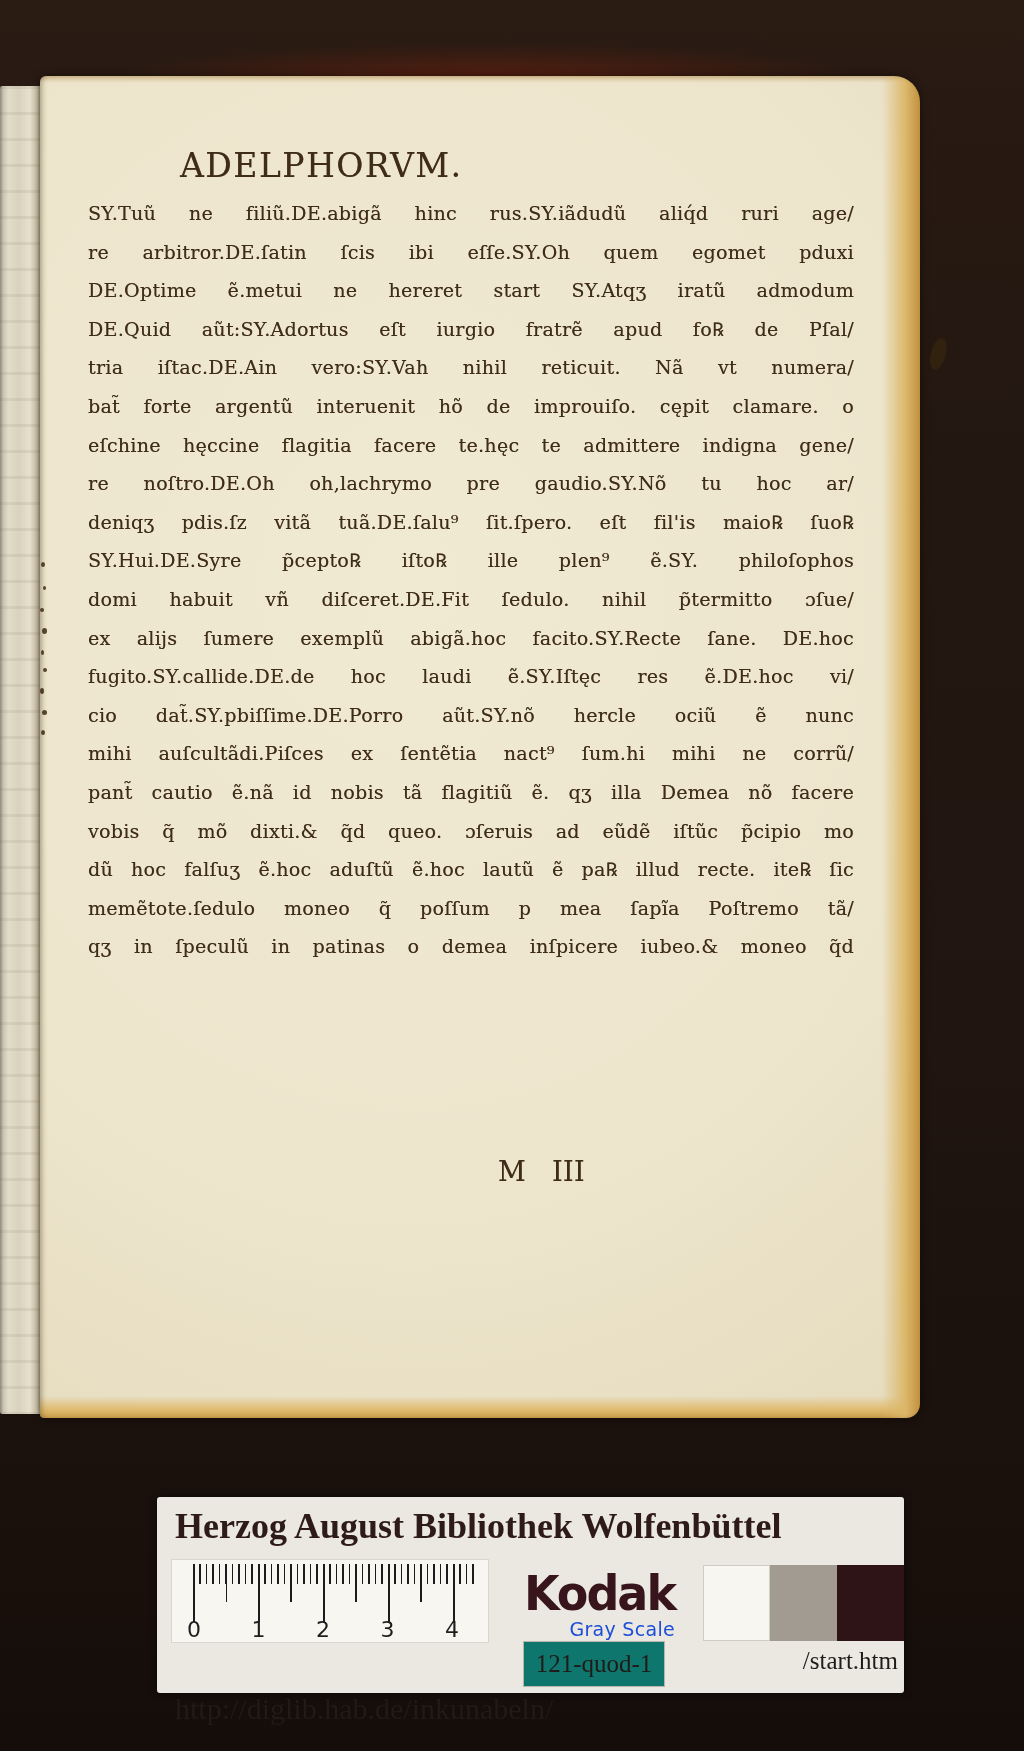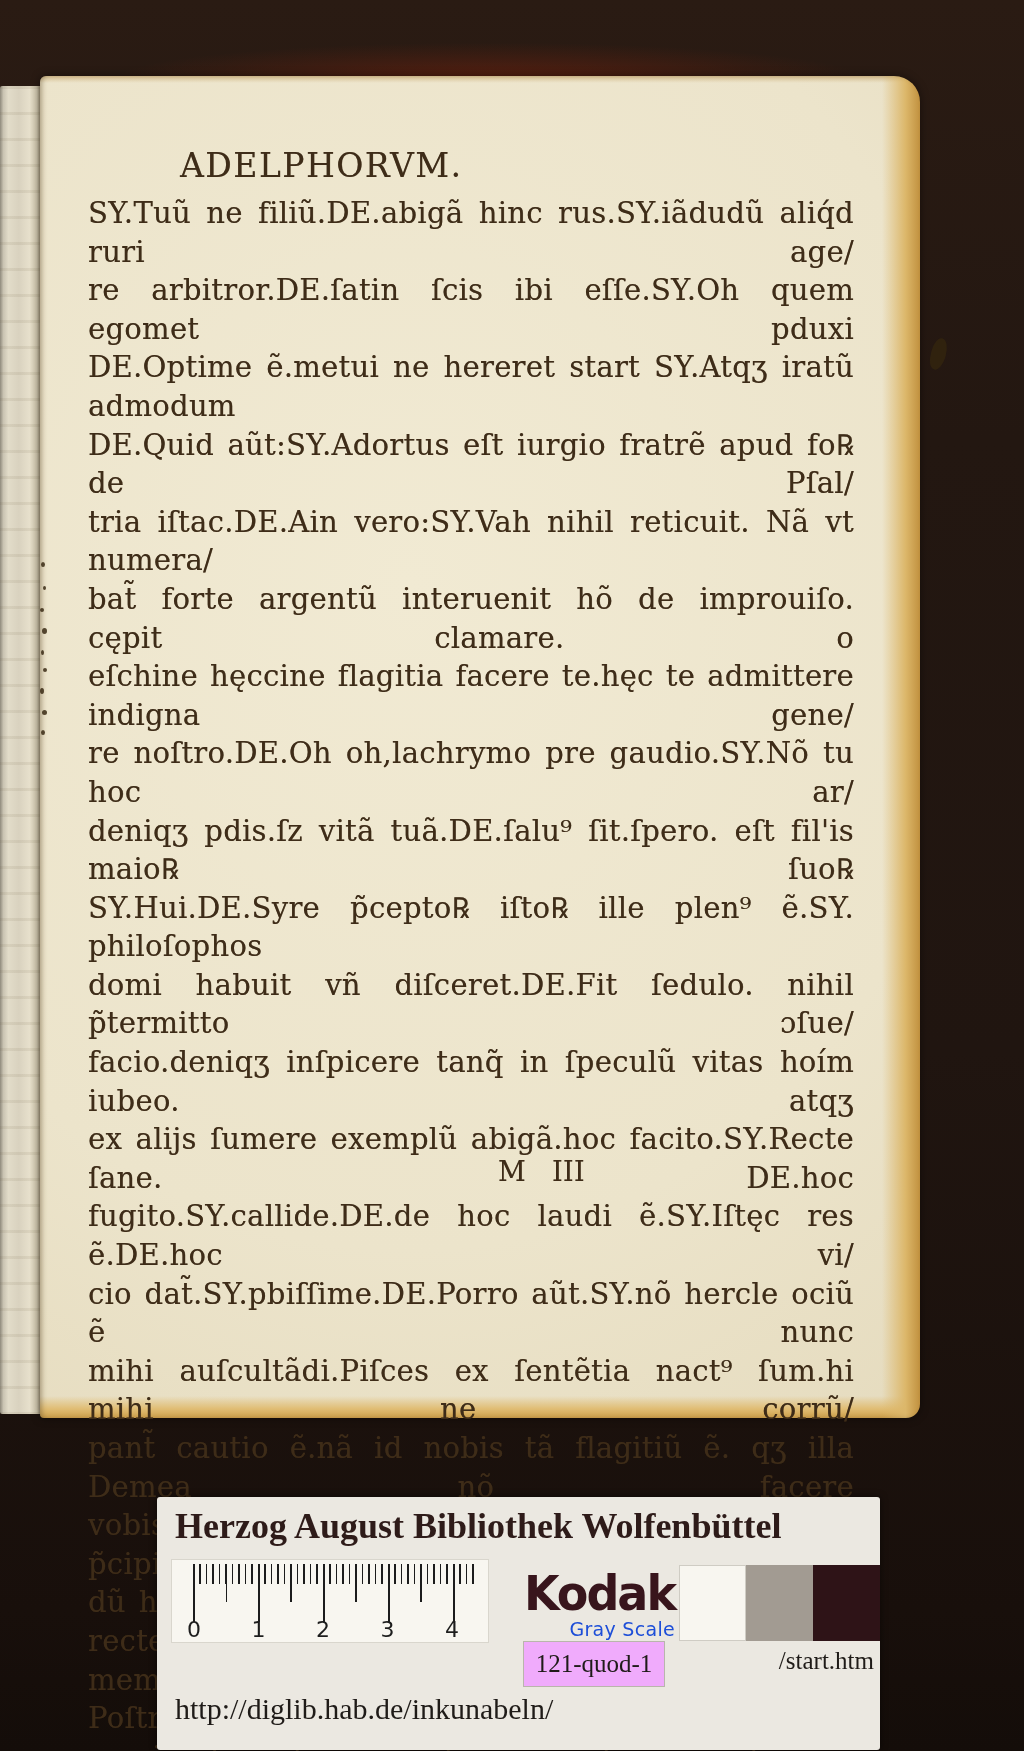--- a/index.html
+++ b/index.html
@@ -45,34 +45,34 @@
     position:absolute;left:88px;top:146px;width:766px;
     color:#3e2c18;
     letter-spacing:.3px;
     text-shadow:.2px .3px .4px rgba(62,44,24,.55);
   }
   .head-title{
     font-size:33px;line-height:40px;letter-spacing:1.5px;margin-left:92px;
   }
   .lines{margin-top:8px;}
   .text-line{
-    font-size:29px;line-height:38.6px;
+    font-size:19px;line-height:38.6px;
     text-align:justify;text-align-last:justify;
     word-spacing:1.5px;white-space:normal;
   }
   .signature{
     position:absolute;left:410px;top:1010px;display:flex;gap:26px;
     font-size:27px;color:#3e2c18;
   }
   
   .label{
-    position:absolute;left:157px;top:1497px;width:723px;height:253px;
+    position:absolute;left:157px;top:1497px;width:723px;height:196px;
     background:#ebe8e1;border-radius:3px;
     box-shadow:0 0 7px rgba(0,0,0,.55);
-    font-family:"Liberation Serif", serif;color:#2e1b19;
+    font-family:"Liberation Serif", serif;color:#2e1b19;padding-left:24px;
   }
   .label-title{
     position:absolute;left:18px;top:8px;
     font-size:36px;font-weight:bold;white-space:nowrap;
   }
   .ruler{
     position:absolute;left:14px;top:62px;width:318px;height:84px;
     background:#f8f6f0;box-shadow:inset 0 0 0 1px #d9d6cd;
   }
   .ruler-ticks{
@@ -99,21 +99,21 @@
     margin-top:1px;letter-spacing:.3px;
   }
   .patches{position:absolute;right:0;top:68px;display:flex;}
   .patch{width:67px;height:76px;}
   .patch-white{background:#f8f6f0;box-shadow:inset 0 0 0 1px #cfccc4;}
   .patch-gray{background:#a29b92;}
   .patch-dark{background:#2e1317;}
   .label-url{position:absolute;left:18px;top:166px;font-size:30px;white-space:nowrap;color:#1f1b18;margin-top:29px;}
   .shelf-box{
     position:absolute;left:366px;top:144px;width:142px;height:46px;
-    background:#f0abfc;box-shadow:inset 0 0 0 1px #b9b5ac;
+    background:#0f766e;box-shadow:inset 0 0 0 1px #b9b5ac;
     display:flex;align-items:center;justify-content:center;
     font-size:25px;color:#1f1b18;
   }
   .label-start{position:absolute;right:6px;top:150px;font-size:25px;white-space:nowrap;color:#1f1b18;margin-left:32px;}
 </style>
 </head>
 <body>
 
 <div class="top-glow"></div>
 
@@ -140,21 +140,20 @@
       <div class="text-line">re arbitror.DE.ſatin ſcis ibi eſſe.SY.Oh quem egomet pduxi</div>
       <div class="text-line">DE.Optime ẽ.metui ne hereret start SY.Atqʒ iratũ admodum</div>
       <div class="text-line">DE.Quid aũt:SY.Adortus eſt iurgio fratrẽ apud fo℞ de Pſal/</div>
       <div class="text-line">tria iſtac.DE.Ain vero:SY.Vah nihil reticuit. Nã vt numera/</div>
       <div class="text-line">bat̃ forte argentũ interuenit hõ de improuiſo. cępit clamare. o</div>
       <div class="text-line">eſchine hęccine flagitia facere te.hęc te admittere indigna gene/</div>
       <div class="text-line">re noſtro.DE.Oh oh,lachrymo pre gaudio.SY.Nõ tu hoc ar/</div>
       <div class="text-line">deniqʒ pdis.ſz vitã tuã.DE.ſalu⁹ ſit.ſpero. eſt fil'is maio℞ ſuo℞</div>
       <div class="text-line">SY.Hui.DE.Syre p̃cepto℞ iſto℞ ille plen⁹ ẽ.SY. philoſophos</div>
       <div class="text-line">domi habuit vñ diſceret.DE.Fit ſedulo. nihil p̃termitto ɔſue/</div>
-      <div class="text-line">facio.deniqʒ inſpicere tanq̃ in ſpeculũ vitas hoím iubeo. atqʒ</div>
       <div class="text-line">ex alijs ſumere exemplũ abigã.hoc facito.SY.Recte ſane. DE.hoc</div>
       <div class="text-line">fugito.SY.callide.DE.de hoc laudi ẽ.SY.Iſtęc res ẽ.DE.hoc vi/</div>
       <div class="text-line">cio dat̃.SY.pbiſſime.DE.Porro aũt.SY.nõ hercle ociũ ẽ nunc</div>
       <div class="text-line">mihi auſcultãdi.Piſces ex ſentẽtia nact⁹ ſum.hi mihi ne corrũ/</div>
       <div class="text-line">pant̃ cautio ẽ.nã id nobis tã flagitiũ ẽ. qʒ illa Demea nõ facere</div>
       <div class="text-line">vobis q̃ mõ dixti.&amp; q̃d queo. ɔſeruis ad eũdẽ iſtũc p̃cipio mo</div>
       <div class="text-line">dũ hoc falſuʒ ẽ.hoc aduſtũ ẽ.hoc lautũ ẽ pa℞ illud recte. ite℞ ſic</div>
       <div class="text-line">memẽtote.ſedulo moneo q̃ poſſum p mea ſapĩa Poſtremo tã/</div>
       <div class="text-line">qʒ in ſpeculũ in patinas o demea inſpicere iubeo.&amp; moneo q̃d</div>
     </div>

